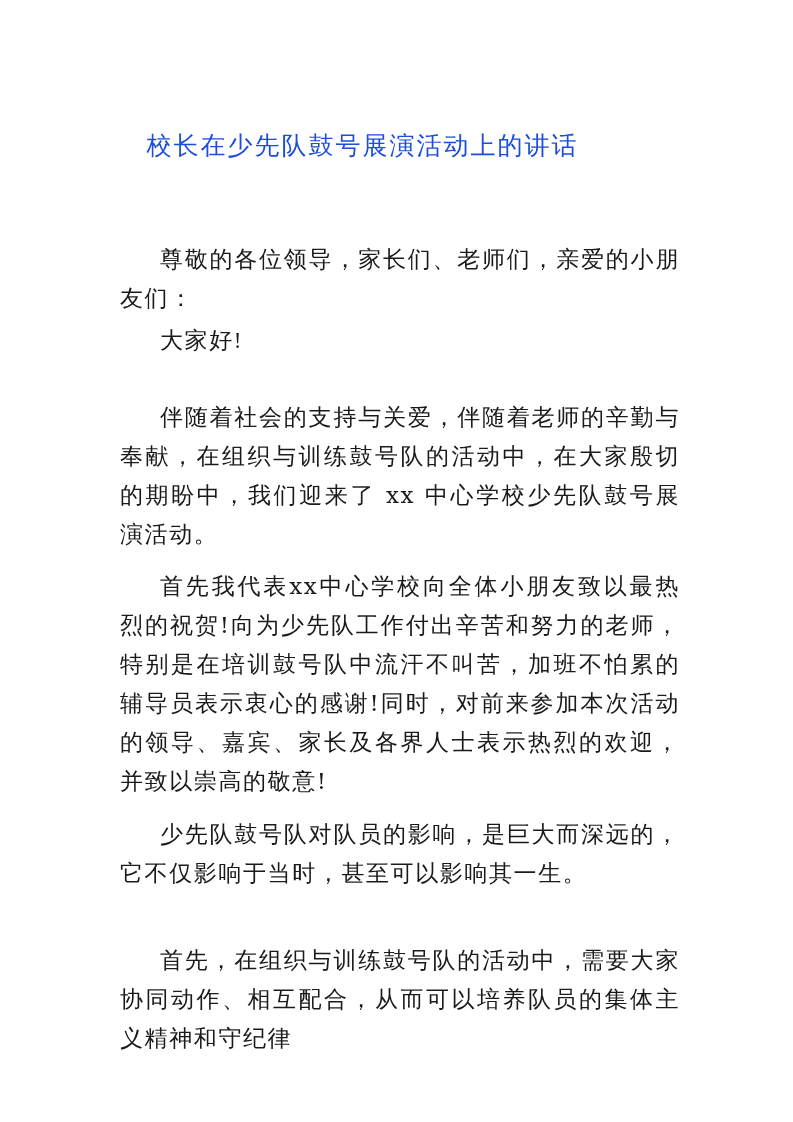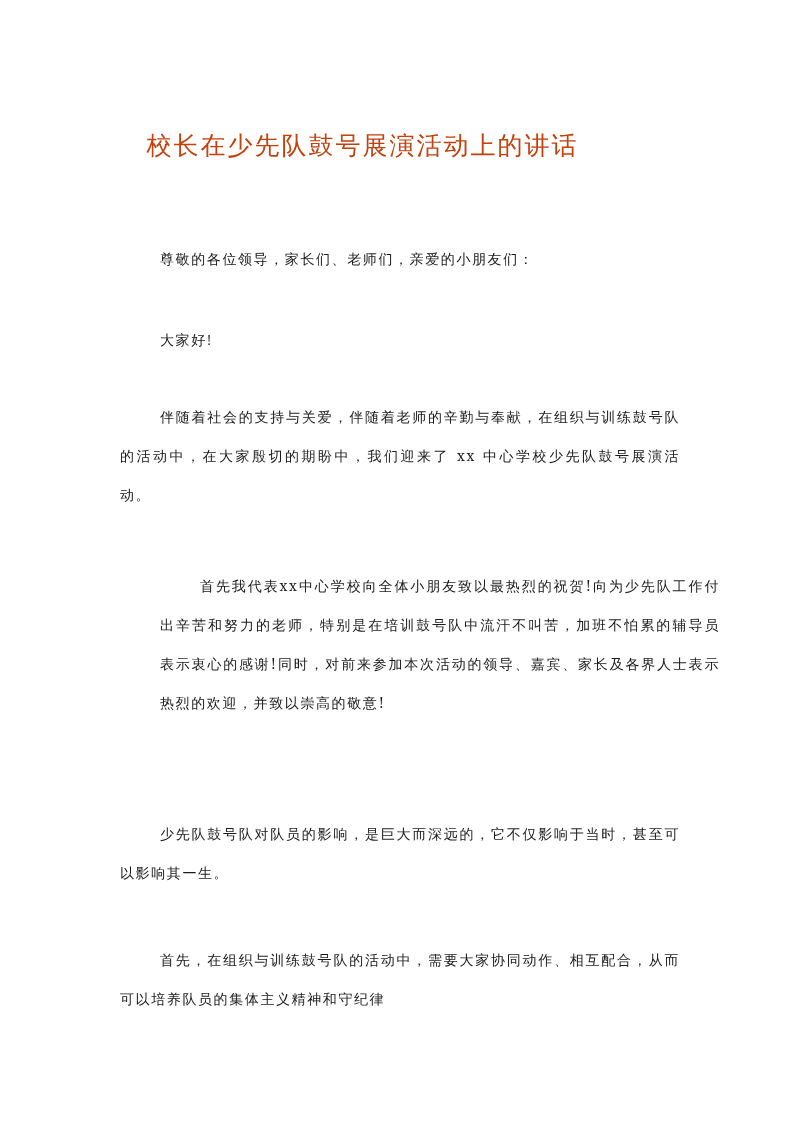--- a/index.html
+++ b/index.html
@@ -26,38 +26,38 @@
       position: absolute;
       left: 0;
       top: 128px;
       width: 725px;
       text-align: center;
       font-size: 25px;
       letter-spacing: 2px;
       line-height: 36px;
       margin: 0;
       font-weight: normal;
-      color: #c2410c;
+      color: #1d4ed8;
     }
     .para {
       position: absolute;
       left: 120px;
       width: 560px;
-      font-size: 14px;
+      font-size: 23px;
       line-height: 39px;
       letter-spacing: 1.6px;
       text-indent: 40px;
       margin: 0;
       text-align: justify;
       color: #1a1a1a;
     }
     .p0 { top: 240px; }
     .p1 { top: 321px; font-family: Liberation Serif, serif; }
     .p2 { top: 398px; }
-    .p3 { top: 567px; margin-left: 40px; }
+    .p3 { top: 567px; }
     .p4 { top: 815px; }
     .p5 { top: 941px; }
   </style>
 </head>
 <body>
 
 <div class="page">
   <h1 class="title">校长在少先队鼓号展演活动上的讲话</h1>
   <p class="para p0">尊敬的各位领导，家长们、老师们，亲爱的小朋友们：</p>
   <p class="para p1">大家好!</p>

